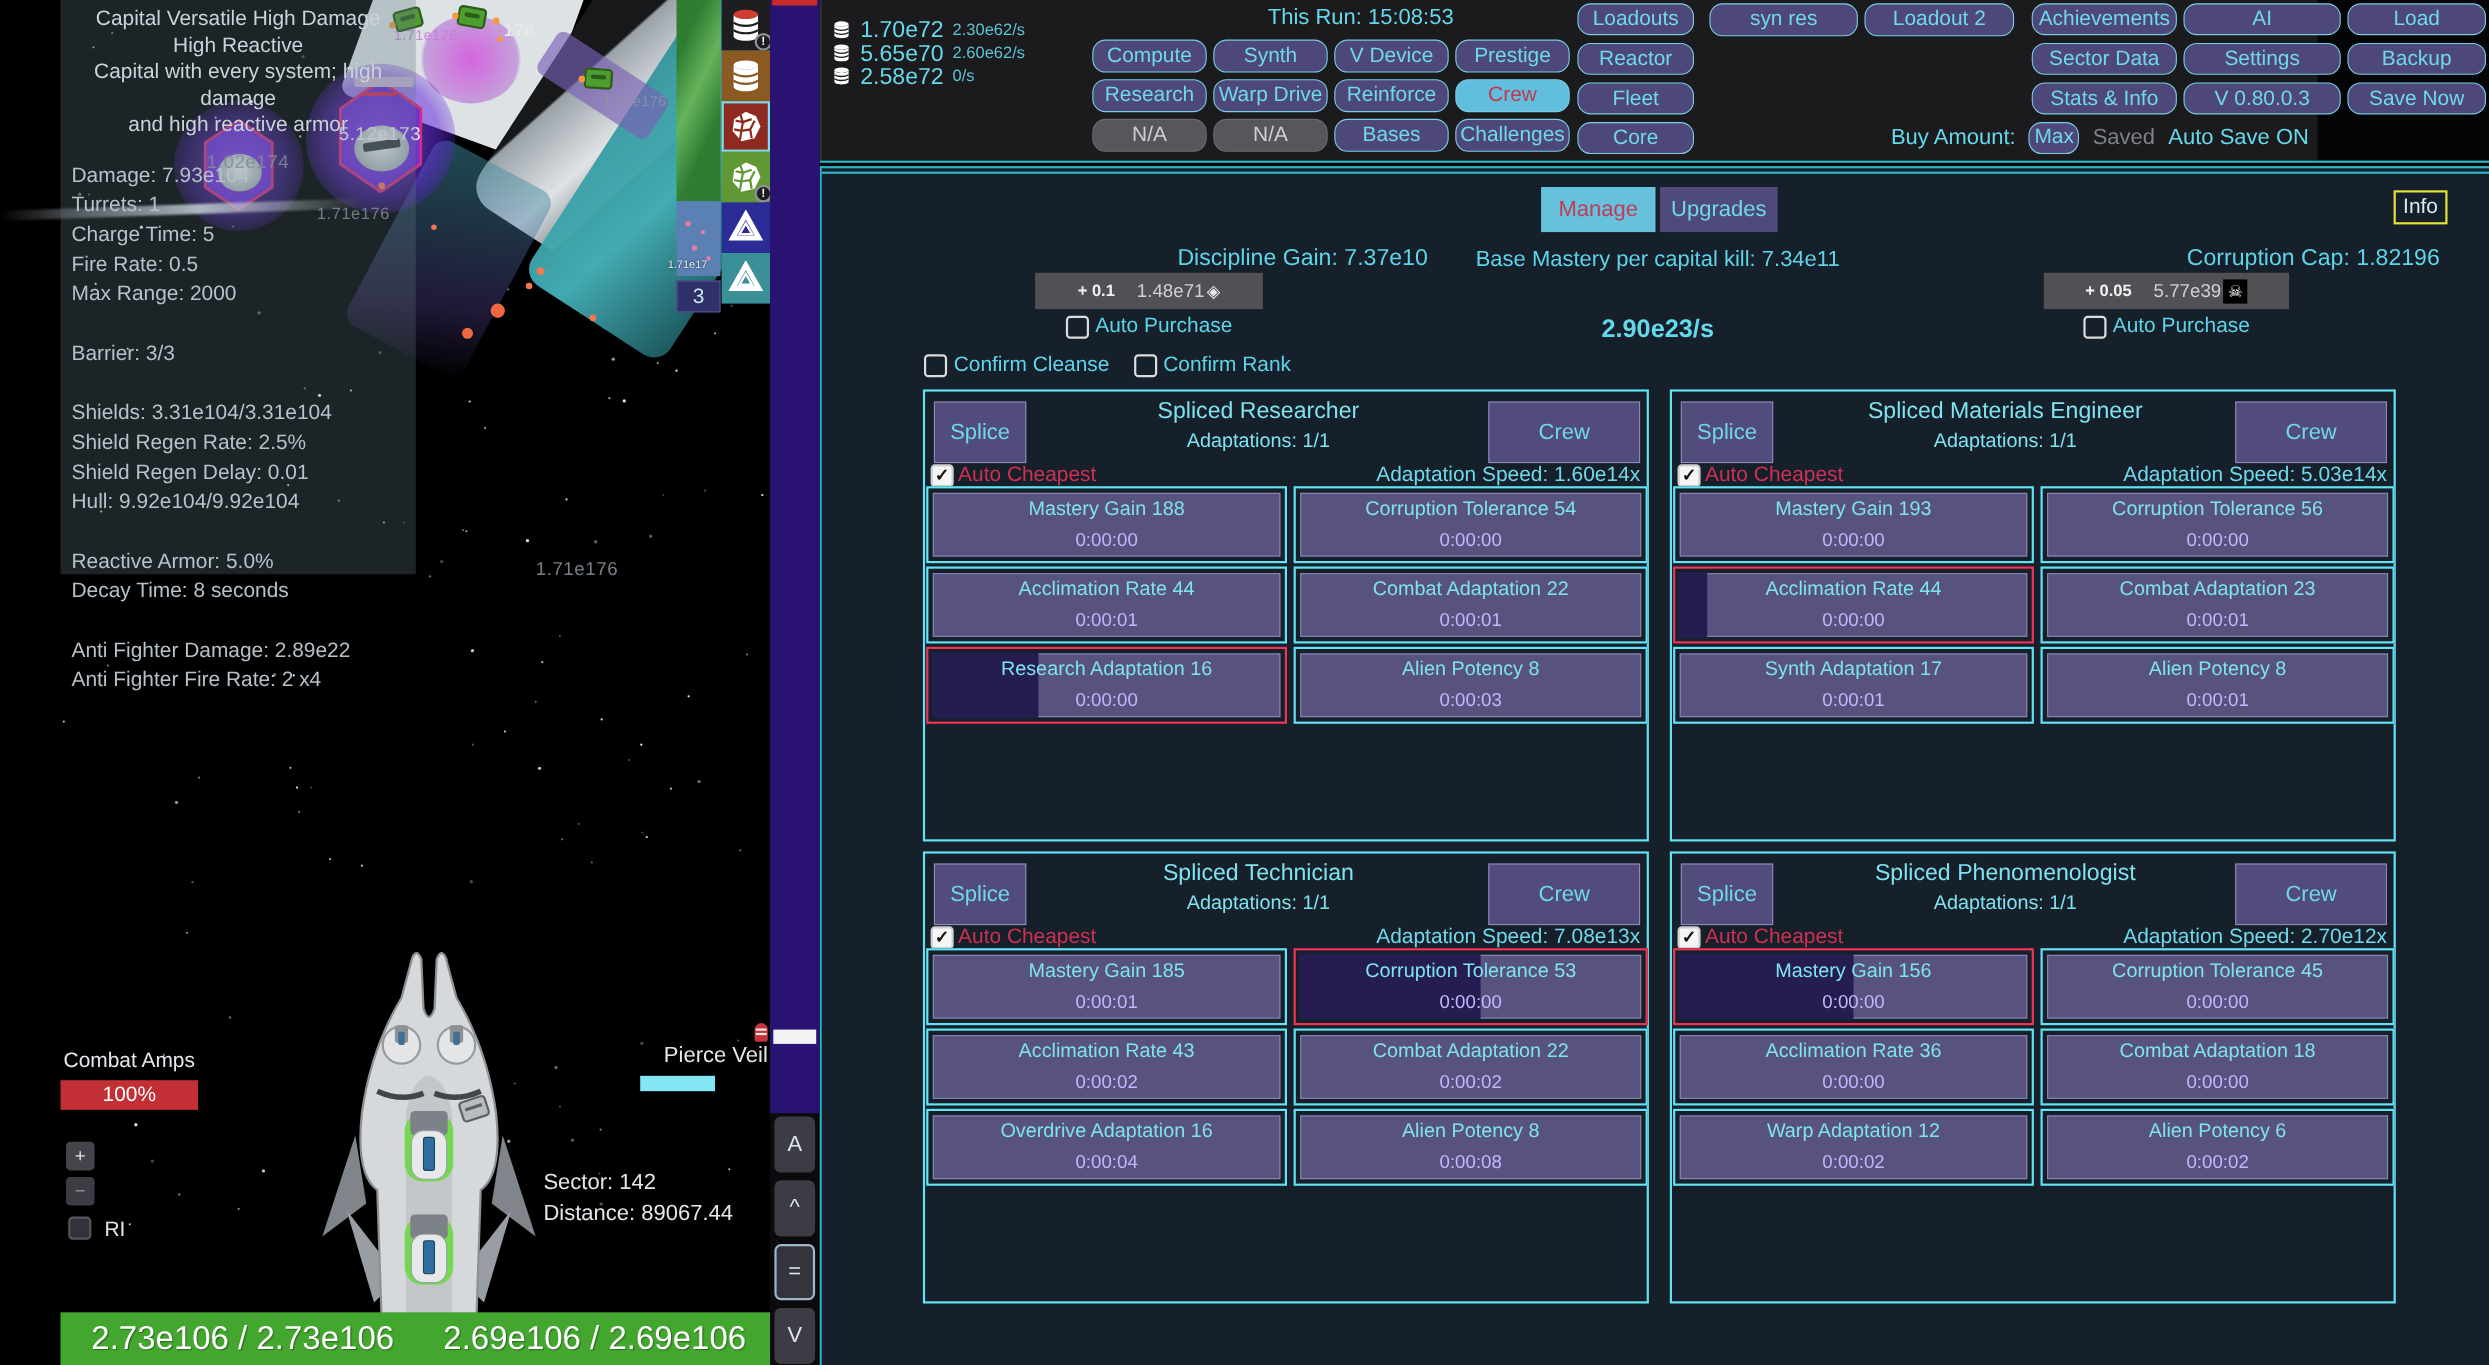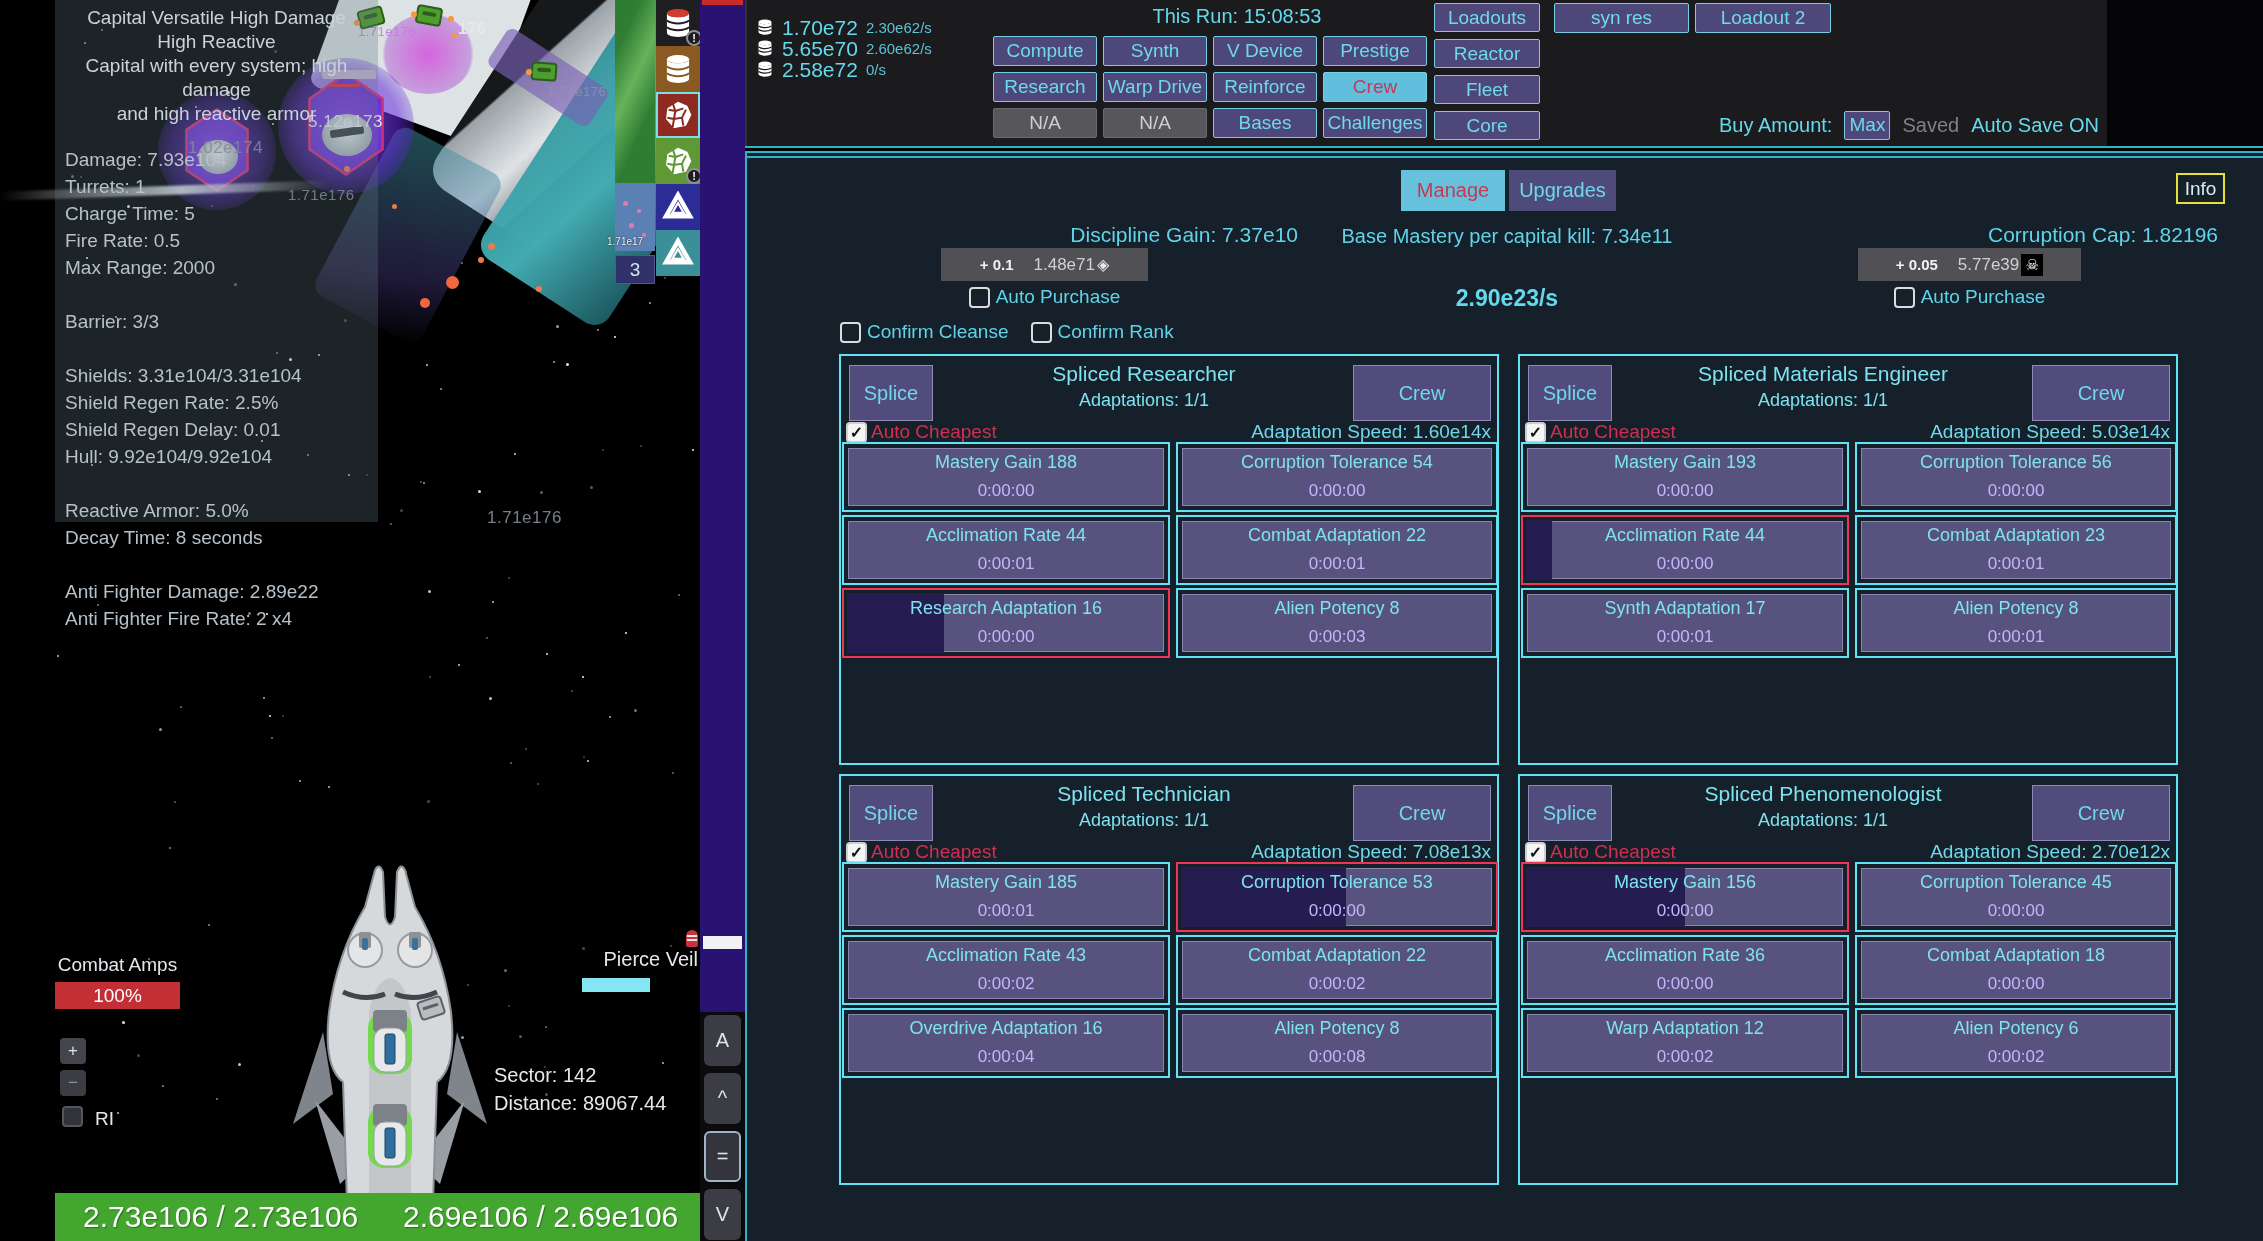--- a/index.html
+++ b/index.html
@@ -83,21 +83,21 @@
   .sepline { position:absolute; left:0; top:146px; width:1518px; height:2px; background:#2fb3c9; }
   .main { position:absolute; left:0; top:151px; width:1518px; height:1090px; background:#15202b; border-top:2px solid #2fb3c9; border-left:2px solid #2fb3c9; }
 
   .res-rows { position:absolute; left:8px; top:17px; }
   .res-row { display:flex; align-items:center; height:21px; }
   .res-row svg { width:20px; height:21px; flex:none; }
   .res-val { color:#64d9ec; font-size:21px; margin-left:7px; }
   .res-rate { color:#5ac3d4; font-size:15px; margin-left:8px; }
   .run-time { position:absolute; left:300px; top:5px; width:380px; text-align:center; color:#64d9ec; font-size:20px; }
 
-  .gbtn { background:#4d4879; border:1px solid #77cde4; color:#6fd8ea; font-size:19px; font-family:inherit; border-radius:2px; }
+  .gbtn { background:#4d4879; border:1px solid #77cde4; color:#6fd8ea; font-size:19px; font-family:inherit; border-radius:12px; }
   .gbtn.active { background:#62bedd; color:#c03a54; }
   .gbtn.disabled { background:#56565b; color:#ced0d6; border-color:#6a6a70; }
   .nav-grid { position:absolute; left:246px; top:36px; display:grid; grid-template-columns:repeat(4,104px); grid-auto-rows:30px; gap:6px; }
   .col5 { position:absolute; left:687px; top:3px; display:flex; flex-direction:column; gap:7px; }
   .col5 .gbtn { width:106px; height:29px; }
   .btn-synres { position:absolute; left:807px; top:3px; width:135px; height:30px; }
   .btn-loadout2 { position:absolute; left:948px; top:3px; width:136px; height:30px; }
   .right-grid { position:absolute; left:1100px; top:3px; display:grid; grid-template-columns:132px 143px 126px; grid-auto-rows:29px; column-gap:6px; row-gap:7px; }
   .buy-row { position:absolute; right:8px; top:110px; height:30px; display:flex; align-items:center; gap:12px; }
   .buy-label { color:#64d9ec; font-size:20px; }
@@ -513,20 +513,32 @@
         </div>
       <div class="col5">
 
       <button class="gbtn">Loadouts</button>
           <button class="gbtn">Reactor</button>
           <button class="gbtn">Fleet</button>
           <button class="gbtn">Core</button>
         </div>
       <button class="gbtn btn-synres">syn res</button>
       <button class="gbtn btn-loadout2">Loadout 2</button>
+      <div class="right-grid">
+
+      <button class="gbtn">Achievements</button>
+          <button class="gbtn">AI</button>
+          <button class="gbtn">Load</button>
+          <button class="gbtn">Sector Data</button>
+          <button class="gbtn">Settings</button>
+          <button class="gbtn">Backup</button>
+          <button class="gbtn">Stats &amp; Info</button>
+          <button class="gbtn">V 0.80.0.3</button>
+          <button class="gbtn">Save Now</button>
+        </div>
       <div class="buy-row">
         <span class="buy-label">Buy Amount:</span>
         <button class="gbtn btn-max">Max</button>
         <span class="saved">Saved</span>
         <span class="autosave">Auto Save ON</span>
       </div>
     </div>
     <div class="sepline"></div>
 
     <div class="main">

